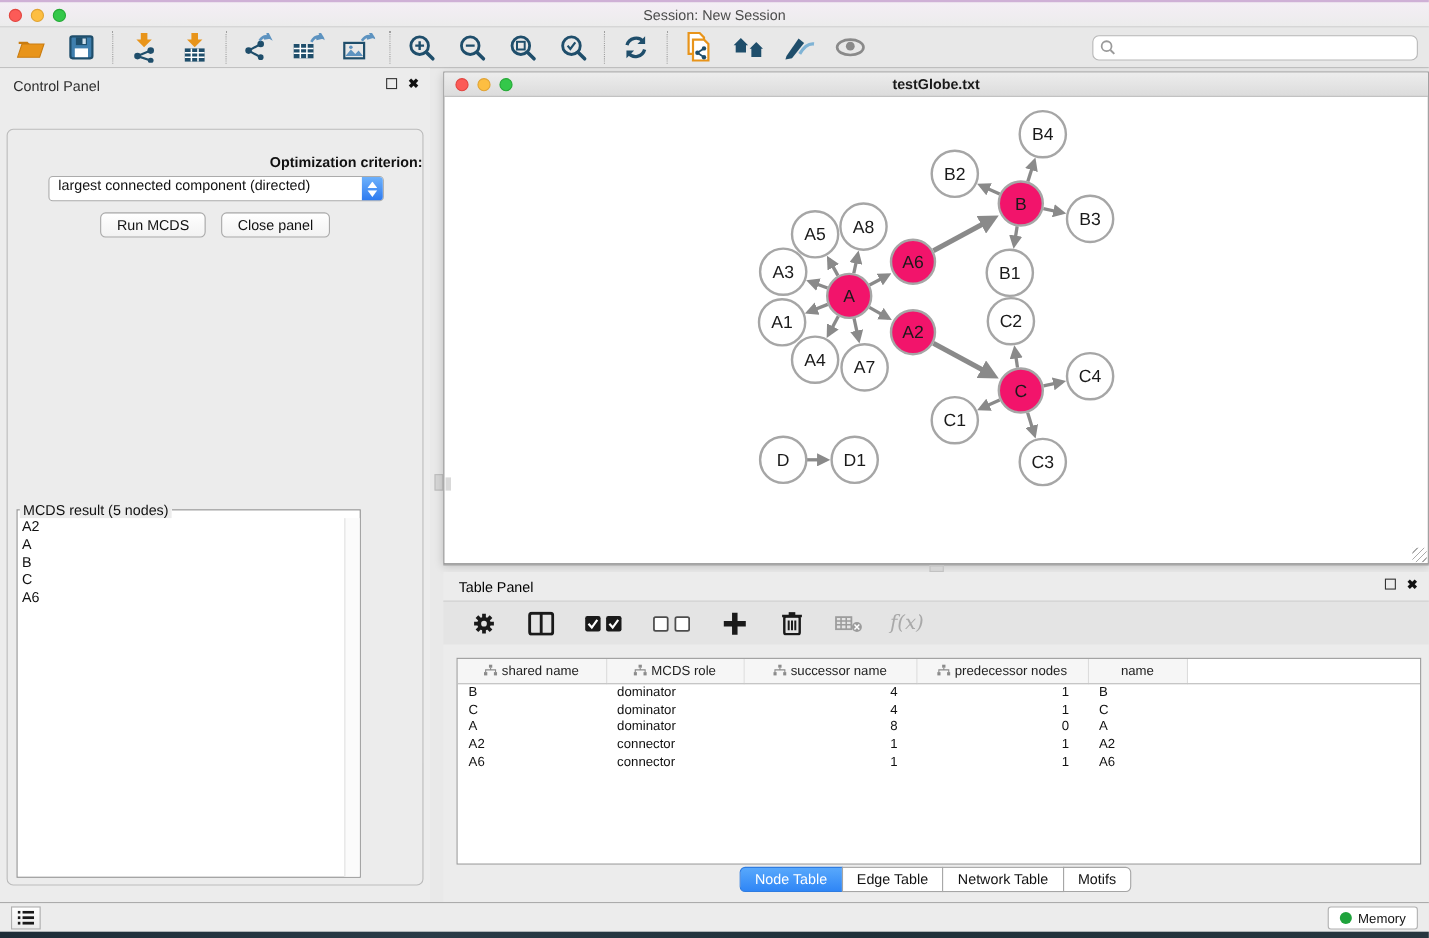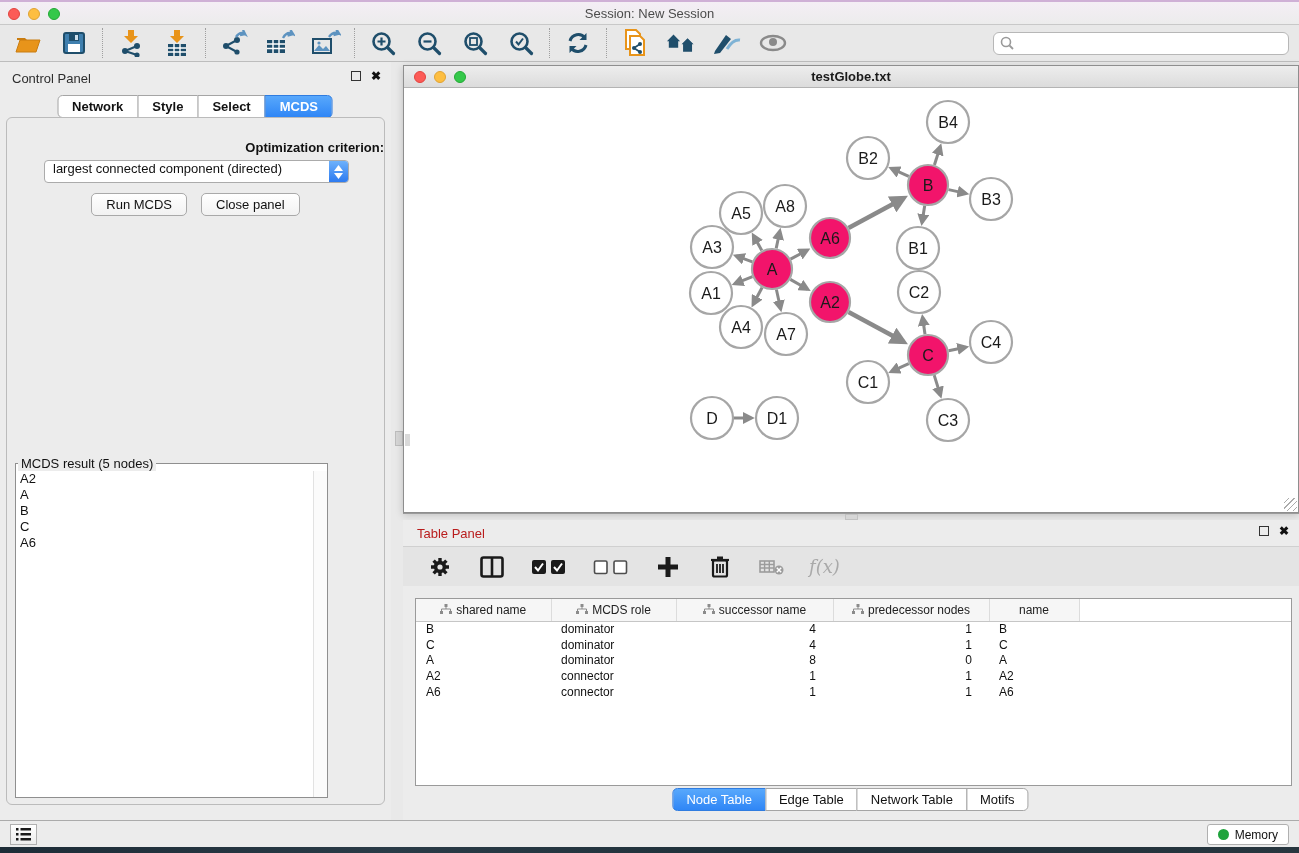--- a/index.html
+++ b/index.html
@@ -59,21 +59,21 @@
   #net-window { left:403px; top:65px; width:896px; height:448px; background:#fff; border:1px solid #8e8e8e; box-shadow:0 2px 8px rgba(0,0,0,0.18); }
   #net-titlebar { height:22px; background:linear-gradient(#ededed,#dcdcdc); border-bottom:1px solid #b4b4b4; position:relative; }
   #net-titlebar .lights { top:5px; left:10px; }
   #net-titlebar .title { text-align:center; line-height:21px; font-size:13px; font-weight:bold; color:#1a1a1a; }
   #graph-svg { position:absolute; left:0; top:22px; }
   #net-grip { position:absolute; right:1px; bottom:1px; width:13px; height:13px; background:repeating-linear-gradient(135deg, transparent 0 3px, #ababab 3px 4px); }
   #net-lscroll { position:absolute; left:1px; top:368px; width:5px; height:12px; background:#d9d9d9; }
 
   
   #table-panel { left:403px; top:520px; width:896px; height:300px; background:#ececec; }
-  #tp-header { position:absolute; left:14px; top:6px; font-size:13px; color:#b91c1c; }
+  #tp-header { position:absolute; left:14px; top:6px; font-size:13px; color:#000000; }
   #tp-toolbar { position:absolute; left:0; top:26px; width:896px; height:40px; background:#e4e4e4; border-top:1px solid #d0d0d0; display:flex; align-items:center; gap:22px; padding-left:22px; }
   .fx { font-family:"DejaVu Serif", serif; font-style:italic; font-size:18px; color:#a9a9a9; }
   #tbl-wrap { position:absolute; left:12px; top:78px; width:877px; height:188px; background:#fff; border:1px solid #9a9a9a; overflow:hidden; }
   table { border-collapse:collapse; width:100%; table-layout:fixed; }
   th { height:22px; font-size:12px; font-weight:normal; color:#222; background:#f6f6f6; border-bottom:1px solid #c6c6c6; border-right:1px solid #dcdcdc; text-align:center; white-space:nowrap; overflow:hidden; }
   th .hic { vertical-align:-1px; margin-right:4px; }
   th.nohdr { background:#fff; border-right:none; }
   td { height:15.8px; font-size:12px; color:#111; padding:0 6px; white-space:nowrap; overflow:hidden; }
   td.l { text-align:left; padding-left:10px; }
   td.r { text-align:right; padding-right:17px; }
@@ -246,26 +246,20 @@
     <input id="search-input" type="text" placeholder="" style="">
   </div>
 </div>
 
 <div id="control-panel" class="abs">
   <div id="cp-header">Control Panel</div>
   <div class="win-btns">
     <span class="float-btn"></span>
     <span class="close-btn">✖</span>
   </div>
-  <div id="cp-tabs" class="seg">
-      <button class="seg-btn">Network</button>
-      <button class="seg-btn">Style</button>
-      <button class="seg-btn">Select</button>
-      <button class="seg-btn active">MCDS</button>
-    </div>
   <div id="cp-box">
     <div id="opt-label">Optimization criterion:</div>
     <div id="opt-select">
       <span class="val">largest connected component (directed)</span>
       <span class="stepper">
         <svg width="9" height="6" viewBox="0 0 9 6">
             <path d="M4.5 0 L9 6 H0 z" fill="#fff"></path>
           </svg>
         <svg width="9" height="6" viewBox="0 0 9 6">
             <path d="M4.5 6 L0 0 H9 z" fill="#fff"></path>

